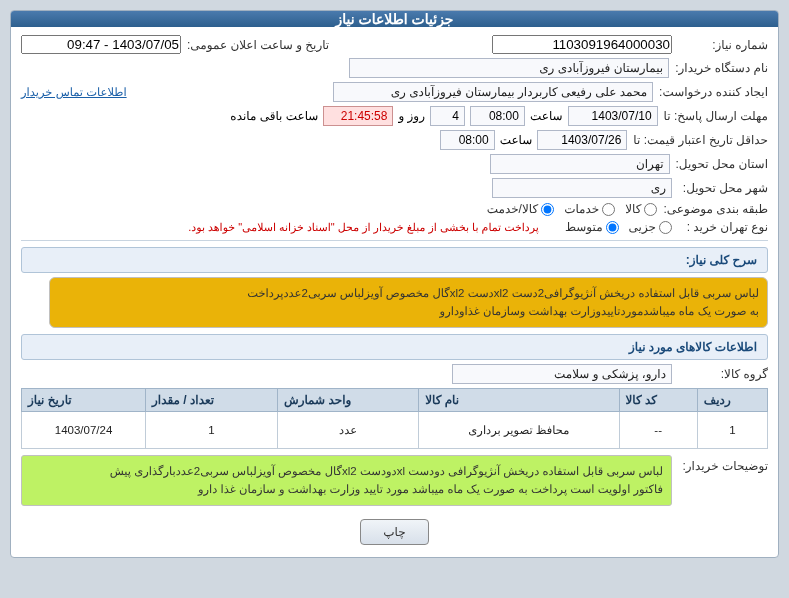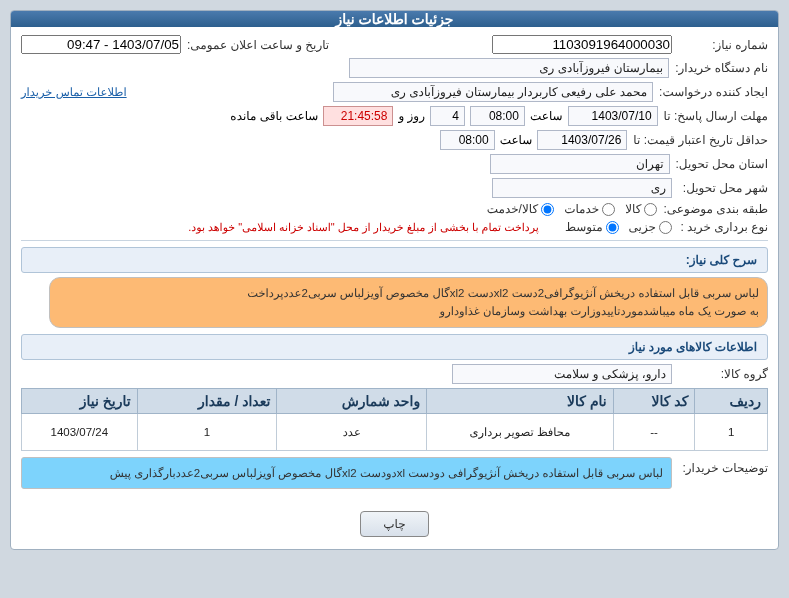--- a/index.html
+++ b/index.html
@@ -42,63 +42,63 @@
       background: #e8eff8;
       border: 1px solid #b0c4d8;
       padding: 5px 10px;
       font-weight: bold;
       color: #1a4a7a;
       margin: 6px 0 4px 0;
       border-radius: 3px;
     }
     .sarh-box {
       border: 1px solid #c0c0c0;
-      background: #fdba74;
+      background: #eab308;
       padding: 6px 8px;
       margin-bottom: 6px;
       font-size: 11.5px;
       color: #333;
       line-height: 1.6;
       direction: rtl;
-      border-radius: 11px;
+      border-radius: 6px;
       margin-left: 28px;
     }
     
     .data-table {
       width: 100%;
       border-collapse: collapse;
       margin-bottom: 6px;
     }
     .data-table th {
       background: #d0dce8;
       border: 1px solid #a0b4c8;
       padding: 4px 6px;
-      text-align: right;
+      text-align: left;
       color: #1a3a5a;
-      font-size: 14px;
+      font-size: 12px;
     }
     .data-table td {
       border: 1px solid #c0ccd8;
       padding: 11px 6px;
       text-align: center;
       font-size: 11.5px;
       color: #222;
     }
     .data-table tr:nth-child(even) td { background: #f4f8fc; }
     
     .buyer-notes-box {
       border: 1px solid #c0c0c0;
-      background: #7dd3fc;
+      background: #bef264;
       padding: 6px 8px;
       font-size: 11.5px;
       color: #333;
       line-height: 1.6;
       direction: rtl;
       border-radius: 3px;
-      margin-bottom: 16px;
+      margin-bottom: 7px;
     }
     
     .btn-row {
       display: flex;
       justify-content: center;
       gap: 10px;
       margin-top: 6px;
       margin-bottom: 4px;
     }
     .btn {
@@ -266,21 +266,21 @@
           <span>خدمات</span>
         </label>
         <label>
           <input type="radio" name="tabagheh" checked="" style="">
           <span>کالا/خدمت</span>
         </label>
       </div>
     </div>
 
     <div class="info-row" style="margin-bottom:4px;">
-      <span class="lbl">نوع برداری خرید :</span>
+      <span class="lbl">نوع تهران خرید :</span>
       <div class="radio-group">
         <label>
           <input type="radio" name="faraand" style="">
           <span>جزیی</span>
         </label>
         <label>
           <input type="radio" name="faraand" checked="" style="">
           <span>متوسط</span>
         </label>
       </div>
@@ -324,20 +324,21 @@
             <td>1</td>
             <td>1403/07/24</td>
           </tr>
         </tbody>
     </table>
 
     <div class="info-row" style="align-items:flex-start; margin-bottom:4px;">
       <span class="lbl" style="margin-top:4px;">توضیحات خریدار:</span>
       <div class="buyer-notes-box" style="flex:1;">
         <div>لباس سربی قابل استفاده دریخش آنژیوگرافی دودست xlدودست xl2گال مخصوص آویزلباس سربی2عددبارگذاری پیش</div>
+        <div>فاکتور اولویت است پرداخت به صورت یک ماه میباشد مورد تایید وزارت بهداشت و سازمان غذا دارو</div>
       </div>
     </div>
 
     <div class="btn-row">
       <button class="btn btn-print">چاپ</button>
     </div>
   </div>
 </div>
 
 </body></html>

